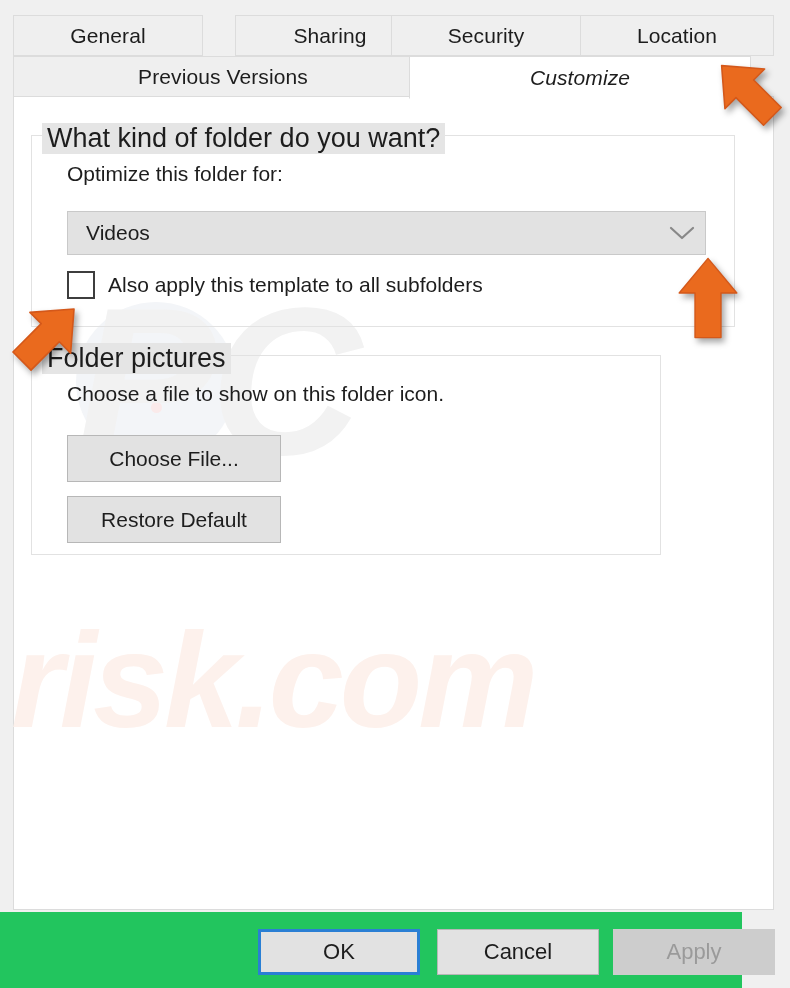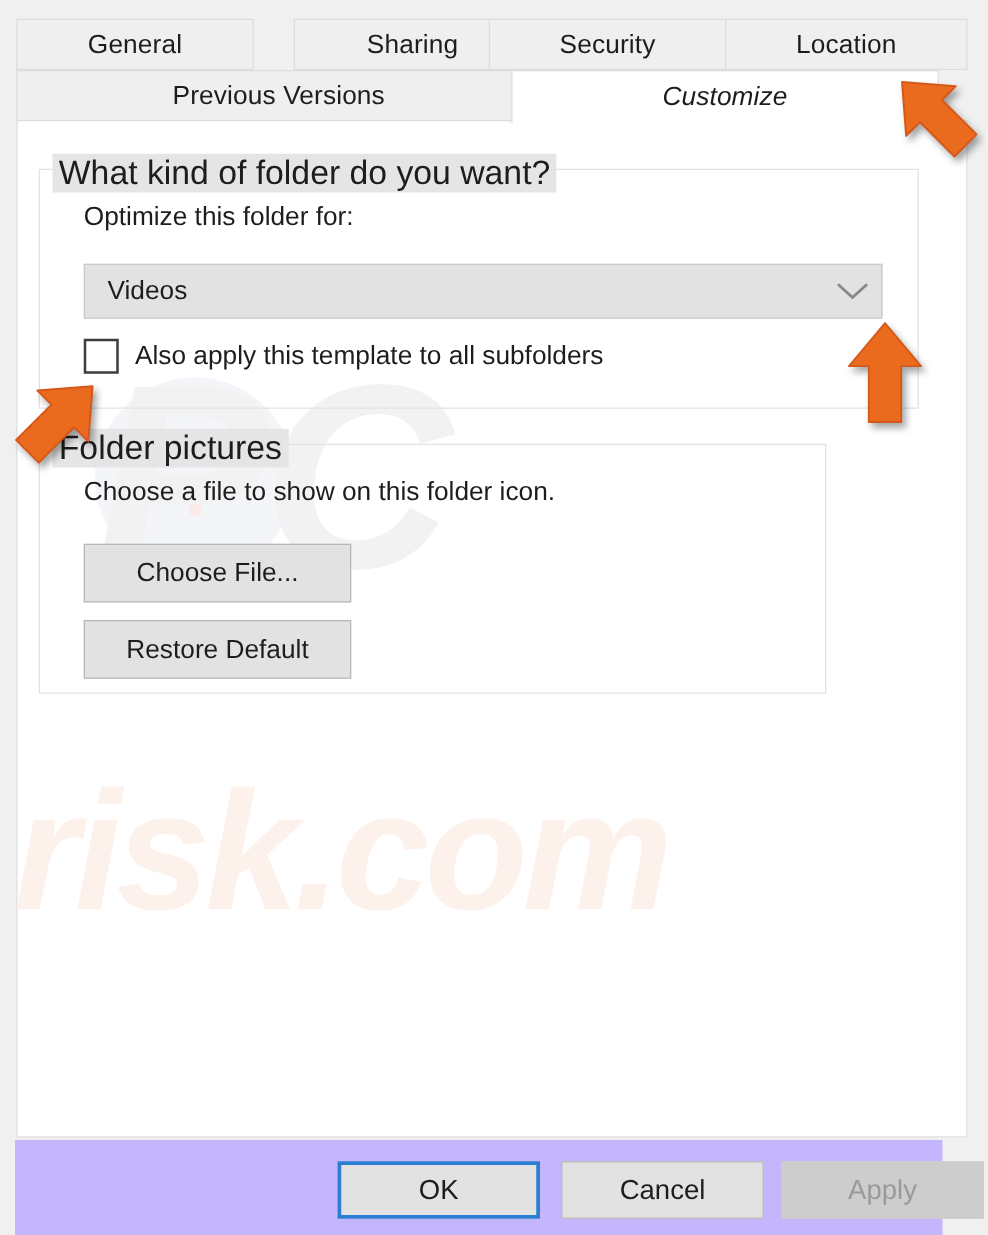--- a/index.html
+++ b/index.html
@@ -132,21 +132,21 @@
     width: 214px; height: 47px;
     background: #e2e2e2;
     border: 1px solid #b7b7b7;
     font-size: 21px; color: #1d1d1d;
     display: flex; align-items: center; justify-content: center;
     font-family: "Liberation Sans", sans-serif;
     margin-top: 11px;
   }
 
   
-  .footer { position: absolute; left: 12px; top: 912px; width: 742px; height: 76px; background:#c4b5fd; z-index: 4; }
+  .footer { position: absolute; left: 0; top: 912px; width: 742px; height: 76px; background:#22c55e; z-index: 4; }
   .fbtn {
     position: absolute; top: 17px;
     width: 162px; height: 46px;
     background: #e2e2e2;
     border: 1px solid #b7b7b7;
     font-size: 22px; color: #1d1d1d;
     display: flex; align-items: center; justify-content: center;
     font-family: "Liberation Sans", sans-serif;
   }
   .fbtn.default {

